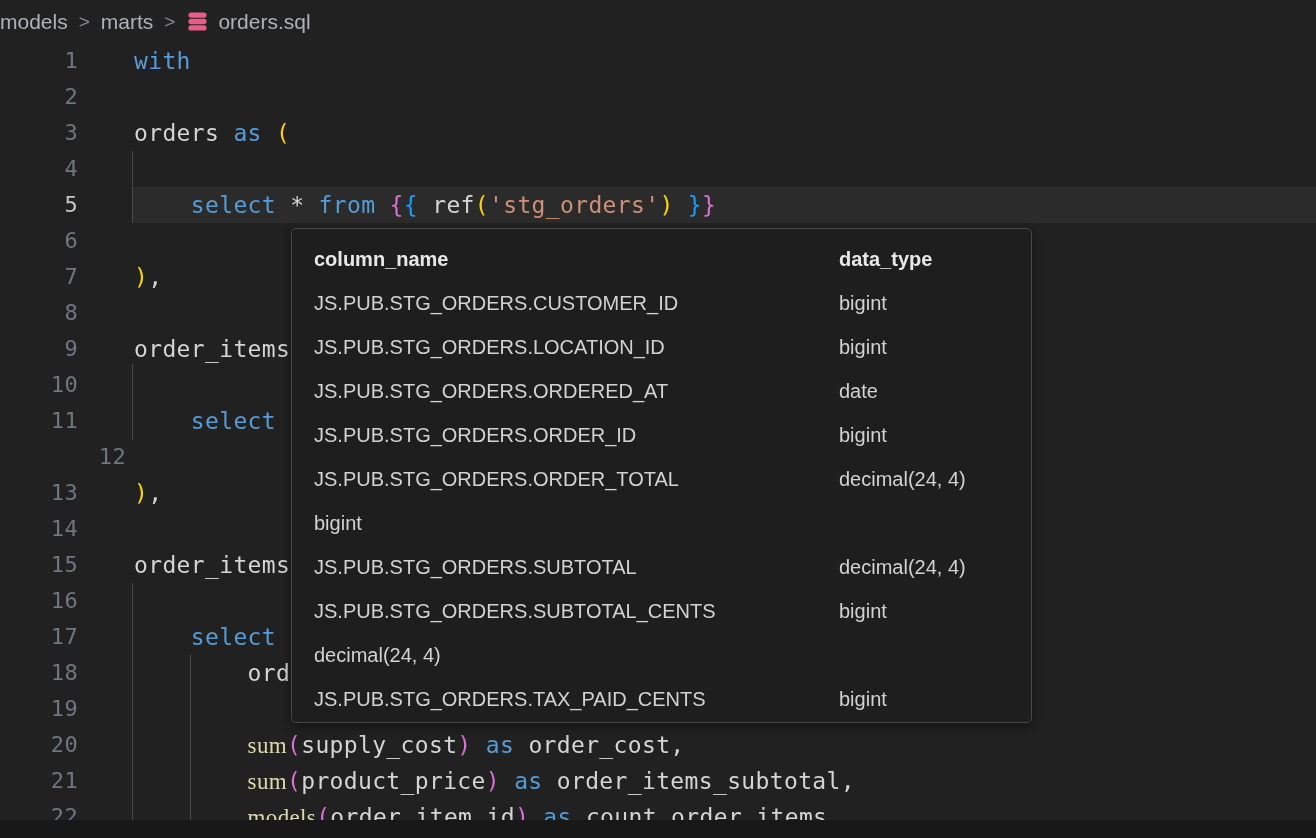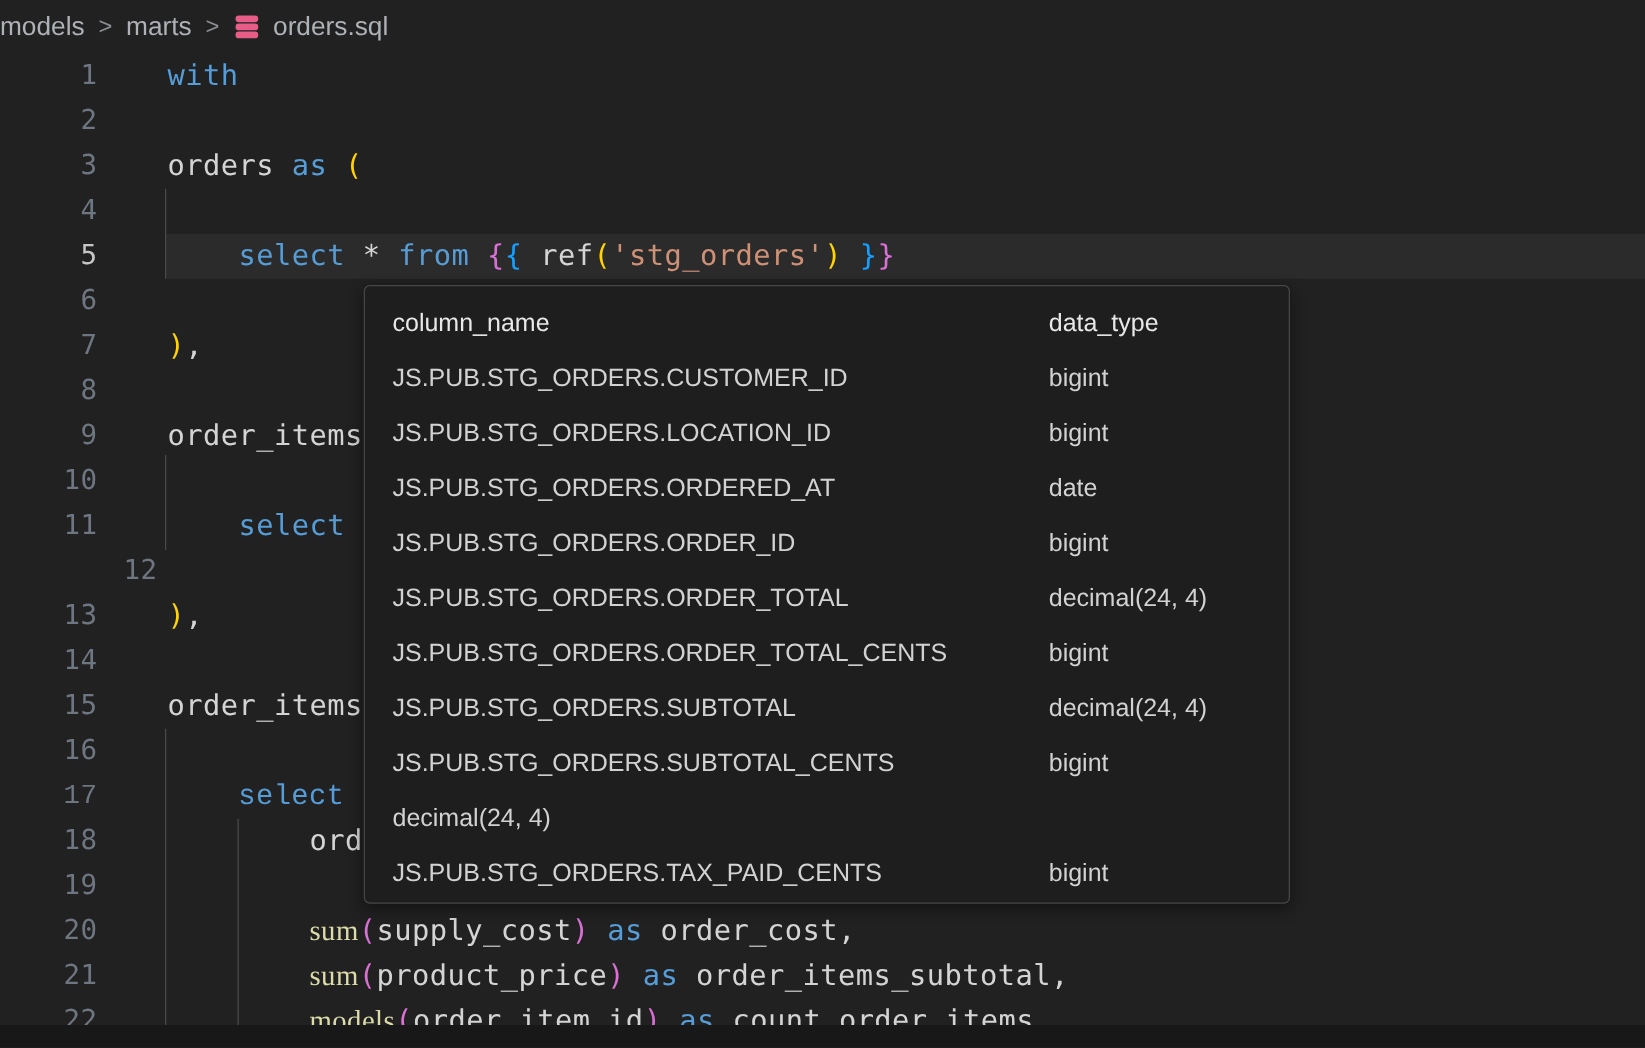--- a/index.html
+++ b/index.html
@@ -60,21 +60,21 @@
     border-radius:5px;
     box-shadow:0 4px 12px rgba(0,0,0,0.45);
     z-index:10;
     padding:8px 0 0 22px;
     font-size:20px;
     overflow:hidden;
   }
   .prow{display:flex;height:44px;align-items:center;color:var(--popup-text,#d2d2d3);}
   .prow .pcol1{width:525px;flex:0 0 525px;}
   .prow .pcol2{flex:1;}
-  .pheader{font-weight:normal;color:var(--popup-header,#e8e8e9);}
+  .pheader{font-weight:bold;color:var(--popup-header,#e8e8e9);}
 </style>
 </head>
 <body>
 
 <div class="screen">
 
   <div class="breadcrumb">
     <span class="crumb">models</span>
     <span class="sep">&gt;</span>
     <span class="crumb">marts</span>
@@ -100,21 +100,21 @@
         <div class="row" style="top: 259px;"><span class="num">7</span><span class="code"><span class="tk-b1">)</span><span class="tk-punc">,</span></span></div>
         <div class="row" style="top: 295px;"><span class="num">8</span><span class="code"></span></div>
         <div class="row" style="top: 331px;"><span class="num">9</span><span class="code"><span class="tk-id">order_items</span></span></div>
         <div class="row" style="top: 367px;"><span class="num">10</span><span class="code"></span></div>
         <div class="row" style="top: 403px;"><span class="num">11</span><span class="code"><span class="tk-ws">    </span><span class="tk-kw">select</span></span></div>
         <div class="row" style="top: 439px; margin-left: 48px;"><span class="num">12</span><span class="code"></span></div>
         <div class="row" style="top: 475px;"><span class="num">13</span><span class="code"><span class="tk-b1">)</span><span class="tk-punc">,</span></span></div>
         <div class="row" style="top: 511px;"><span class="num">14</span><span class="code"></span></div>
         <div class="row" style="top: 547px;"><span class="num">15</span><span class="code"><span class="tk-id">order_items</span></span></div>
         <div class="row" style="top: 583px;"><span class="num">16</span><span class="code"></span></div>
-        <div class="row" style="top: 619px; font-family: Liberation Mono, monospace;"><span class="num">17</span><span class="code"><span class="tk-ws">    </span><span class="tk-kw">select</span></span></div>
+        <div class="row" style="top: 619px;"><span class="num">17</span><span class="code"><span class="tk-ws">    </span><span class="tk-kw">select</span></span></div>
         <div class="row" style="top: 655px;"><span class="num">18</span><span class="code"><span class="tk-ws">        </span><span class="tk-id">ord</span></span></div>
         <div class="row" style="top: 691px;"><span class="num">19</span><span class="code"></span></div>
         <div class="row" style="top: 727px;"><span class="num">20</span><span class="code"><span class="tk-ws">        </span><span class="tk-fn">sum</span><span class="tk-b2">(</span><span class="tk-id">supply_cost</span><span class="tk-b2">)</span><span class="tk-ws"> </span><span class="tk-kw">as</span><span class="tk-ws"> </span><span class="tk-id">order_cost</span><span class="tk-punc">,</span></span></div>
         <div class="row" style="top: 763px;"><span class="num">21</span><span class="code"><span class="tk-ws">        </span><span class="tk-fn">sum</span><span class="tk-b2">(</span><span class="tk-id">product_price</span><span class="tk-b2">)</span><span class="tk-ws"> </span><span class="tk-kw">as</span><span class="tk-ws"> </span><span class="tk-id">order_items_subtotal</span><span class="tk-punc">,</span></span></div>
         <div class="row" style="top: 799px;"><span class="num">22</span><span class="code"><span class="tk-ws">        </span><span class="tk-fn">models</span><span class="tk-b2">(</span><span class="tk-id">order_item_id</span><span class="tk-b2">)</span><span class="tk-ws"> </span><span class="tk-kw">as</span><span class="tk-ws"> </span><span class="tk-id">count_order_items</span></span></div>
       </div>
 
     <div class="guide" style="left:132px;top:151px;height:72px;"></div>
     <div class="guide" style="left:132px;top:364px;height:76px;"></div>
     <div class="guide" style="left:132px;top:583px;height:237px;"></div>
@@ -142,21 +142,20 @@
           </div>
           <div class="prow">
             <span class="pcol1">JS.PUB.STG_ORDERS.ORDER_ID</span>
             <span class="pcol2">bigint</span>
           </div>
           <div class="prow">
             <span class="pcol1">JS.PUB.STG_ORDERS.ORDER_TOTAL</span>
             <span class="pcol2">decimal(24, 4)</span>
           </div>
           <div class="prow">
-            <span class="pcol1">JS.PUB.STG_ORDERS.ORDER_TOTAL_CENTS</span>
             <span class="pcol2">bigint</span>
           </div>
           <div class="prow">
             <span class="pcol1">JS.PUB.STG_ORDERS.SUBTOTAL</span>
             <span class="pcol2">decimal(24, 4)</span>
           </div>
           <div class="prow">
             <span class="pcol1">JS.PUB.STG_ORDERS.SUBTOTAL_CENTS</span>
             <span class="pcol2">bigint</span>
           </div>

